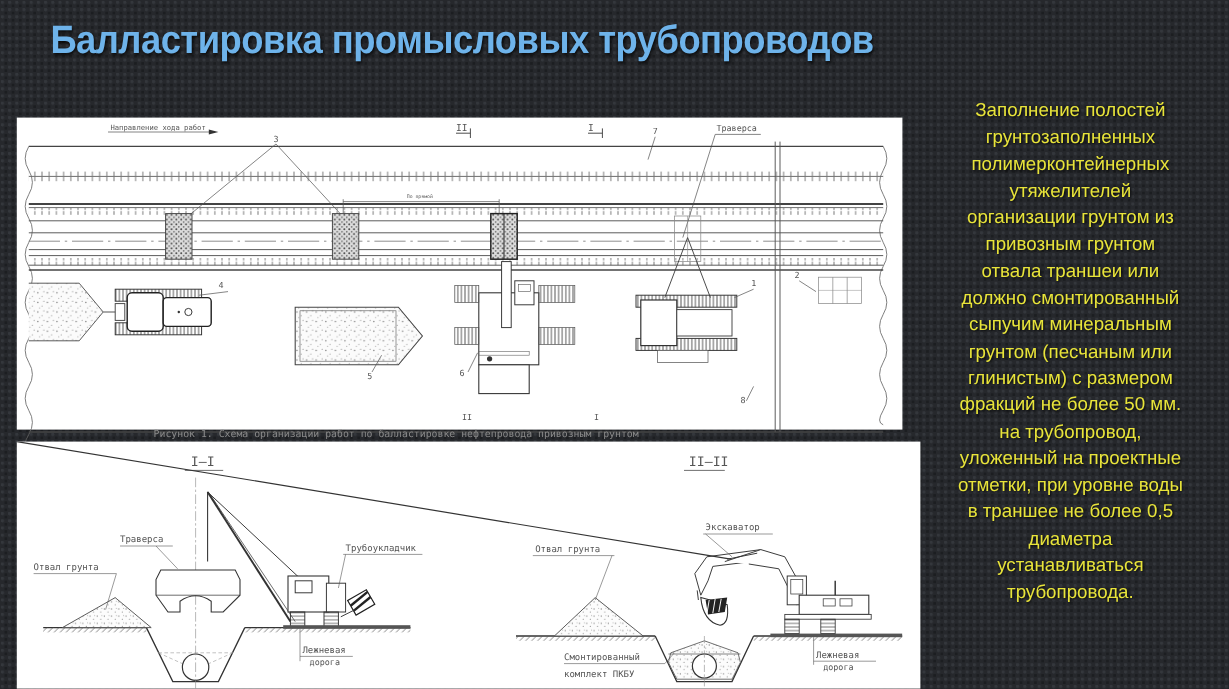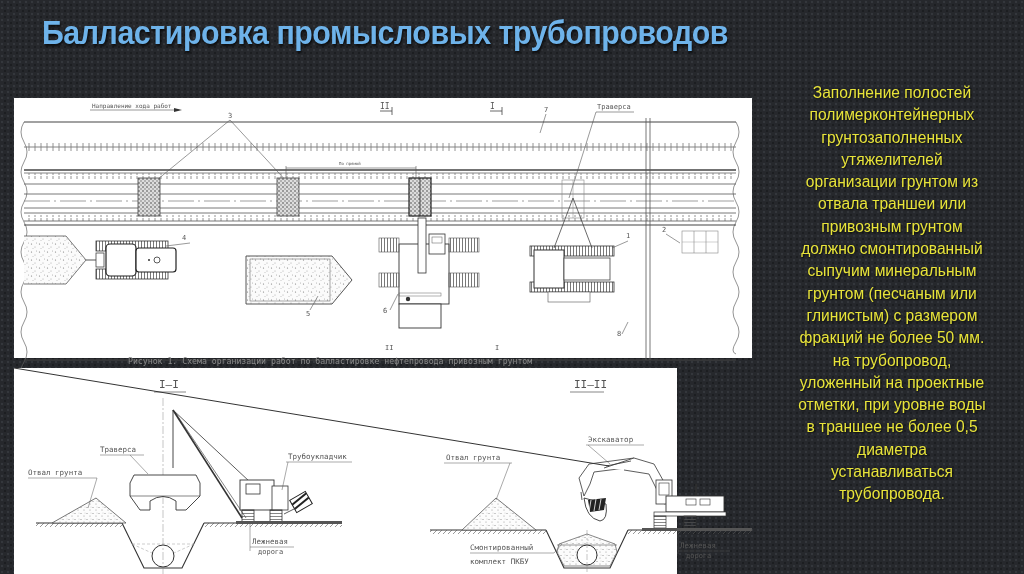--- a/index.html
+++ b/index.html
@@ -18,21 +18,21 @@
     font-weight:bold; font-size:33px; letter-spacing:-0.5px;
     color:#6eb3ea;
     text-shadow: 1px 2px 3px rgba(0,0,0,0.8);
     transform: scaleX(0.92); transform-origin:left top;
     white-space:nowrap;
   }
   .panel {
     position:absolute; background:#ffffff;
   }
   .panel-top { left:14px; top:58px; width:738px; height:260px;margin-top:40px; }
-  .panel-bottom { left:14px; top:368px; width:663px; height:206px; }
+  .panel-bottom { left:14px; top:368px; width:738px; height:206px;padding-left:15px; }
   .panel svg { position:absolute; left:0; top:0; }
   .side-text {
     position:absolute; left:764px; top:82px; width:256px;
     text-align:center; color:#e8e43a;
     font-family:"Liberation Sans", sans-serif;
     font-size:15.6px; line-height:22.3px;
     text-shadow: 1px 1px 2px rgba(0,0,0,0.7);
   }
   .side-text span { display:block; white-space:nowrap; }
   .draw-text { font-family:"DejaVu Sans Mono", monospace; fill:#555; }
@@ -312,26 +312,26 @@
 
     <line x1="664" y1="163" x2="664" y2="186" stroke="#555" stroke-width="0.5"></line>
     <text class="draw-text" x="666" y="180" font-size="7.5">Лежневая</text>
     <line x1="664" y1="183" x2="716" y2="183" stroke="#555" stroke-width="0.5"></line>
     <text class="draw-text" x="672" y="190" font-size="7">дорога</text>
   </svg>
 </div>
 
 <div class="side-text">
   <span>Заполнение полостей</span>
+  <span>грунтозаполненных</span>
   <span>полимерконтейнерных</span>
-  <span>грунтозаполненных</span>
   <span>утяжелителей</span>
   <span>организации грунтом из</span>
+  <span>привозным грунтом</span>
   <span>отвала траншеи или</span>
-  <span>привозным грунтом</span>
   <span>должно смонтированный</span>
   <span>сыпучим минеральным</span>
   <span>грунтом (песчаным или</span>
   <span>глинистым) с размером</span>
   <span>фракций не более 50 мм.</span>
   <span>на трубопровод,</span>
   <span>уложенный на проектные</span>
   <span>отметки, при уровне воды</span>
   <span>в траншее не более 0,5</span>
   <span>диаметра</span>

